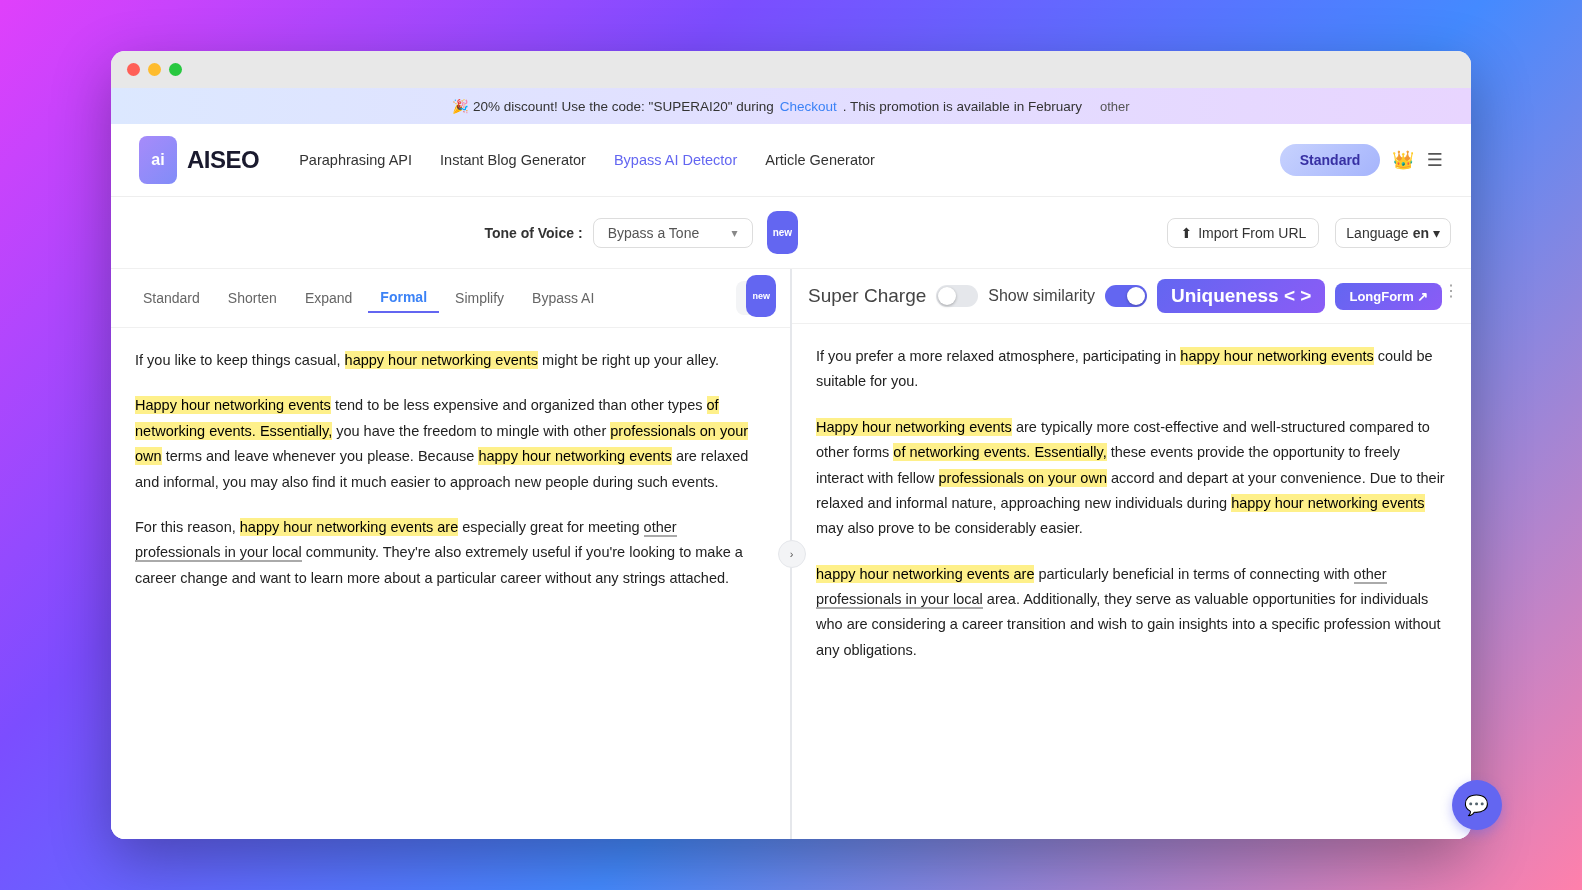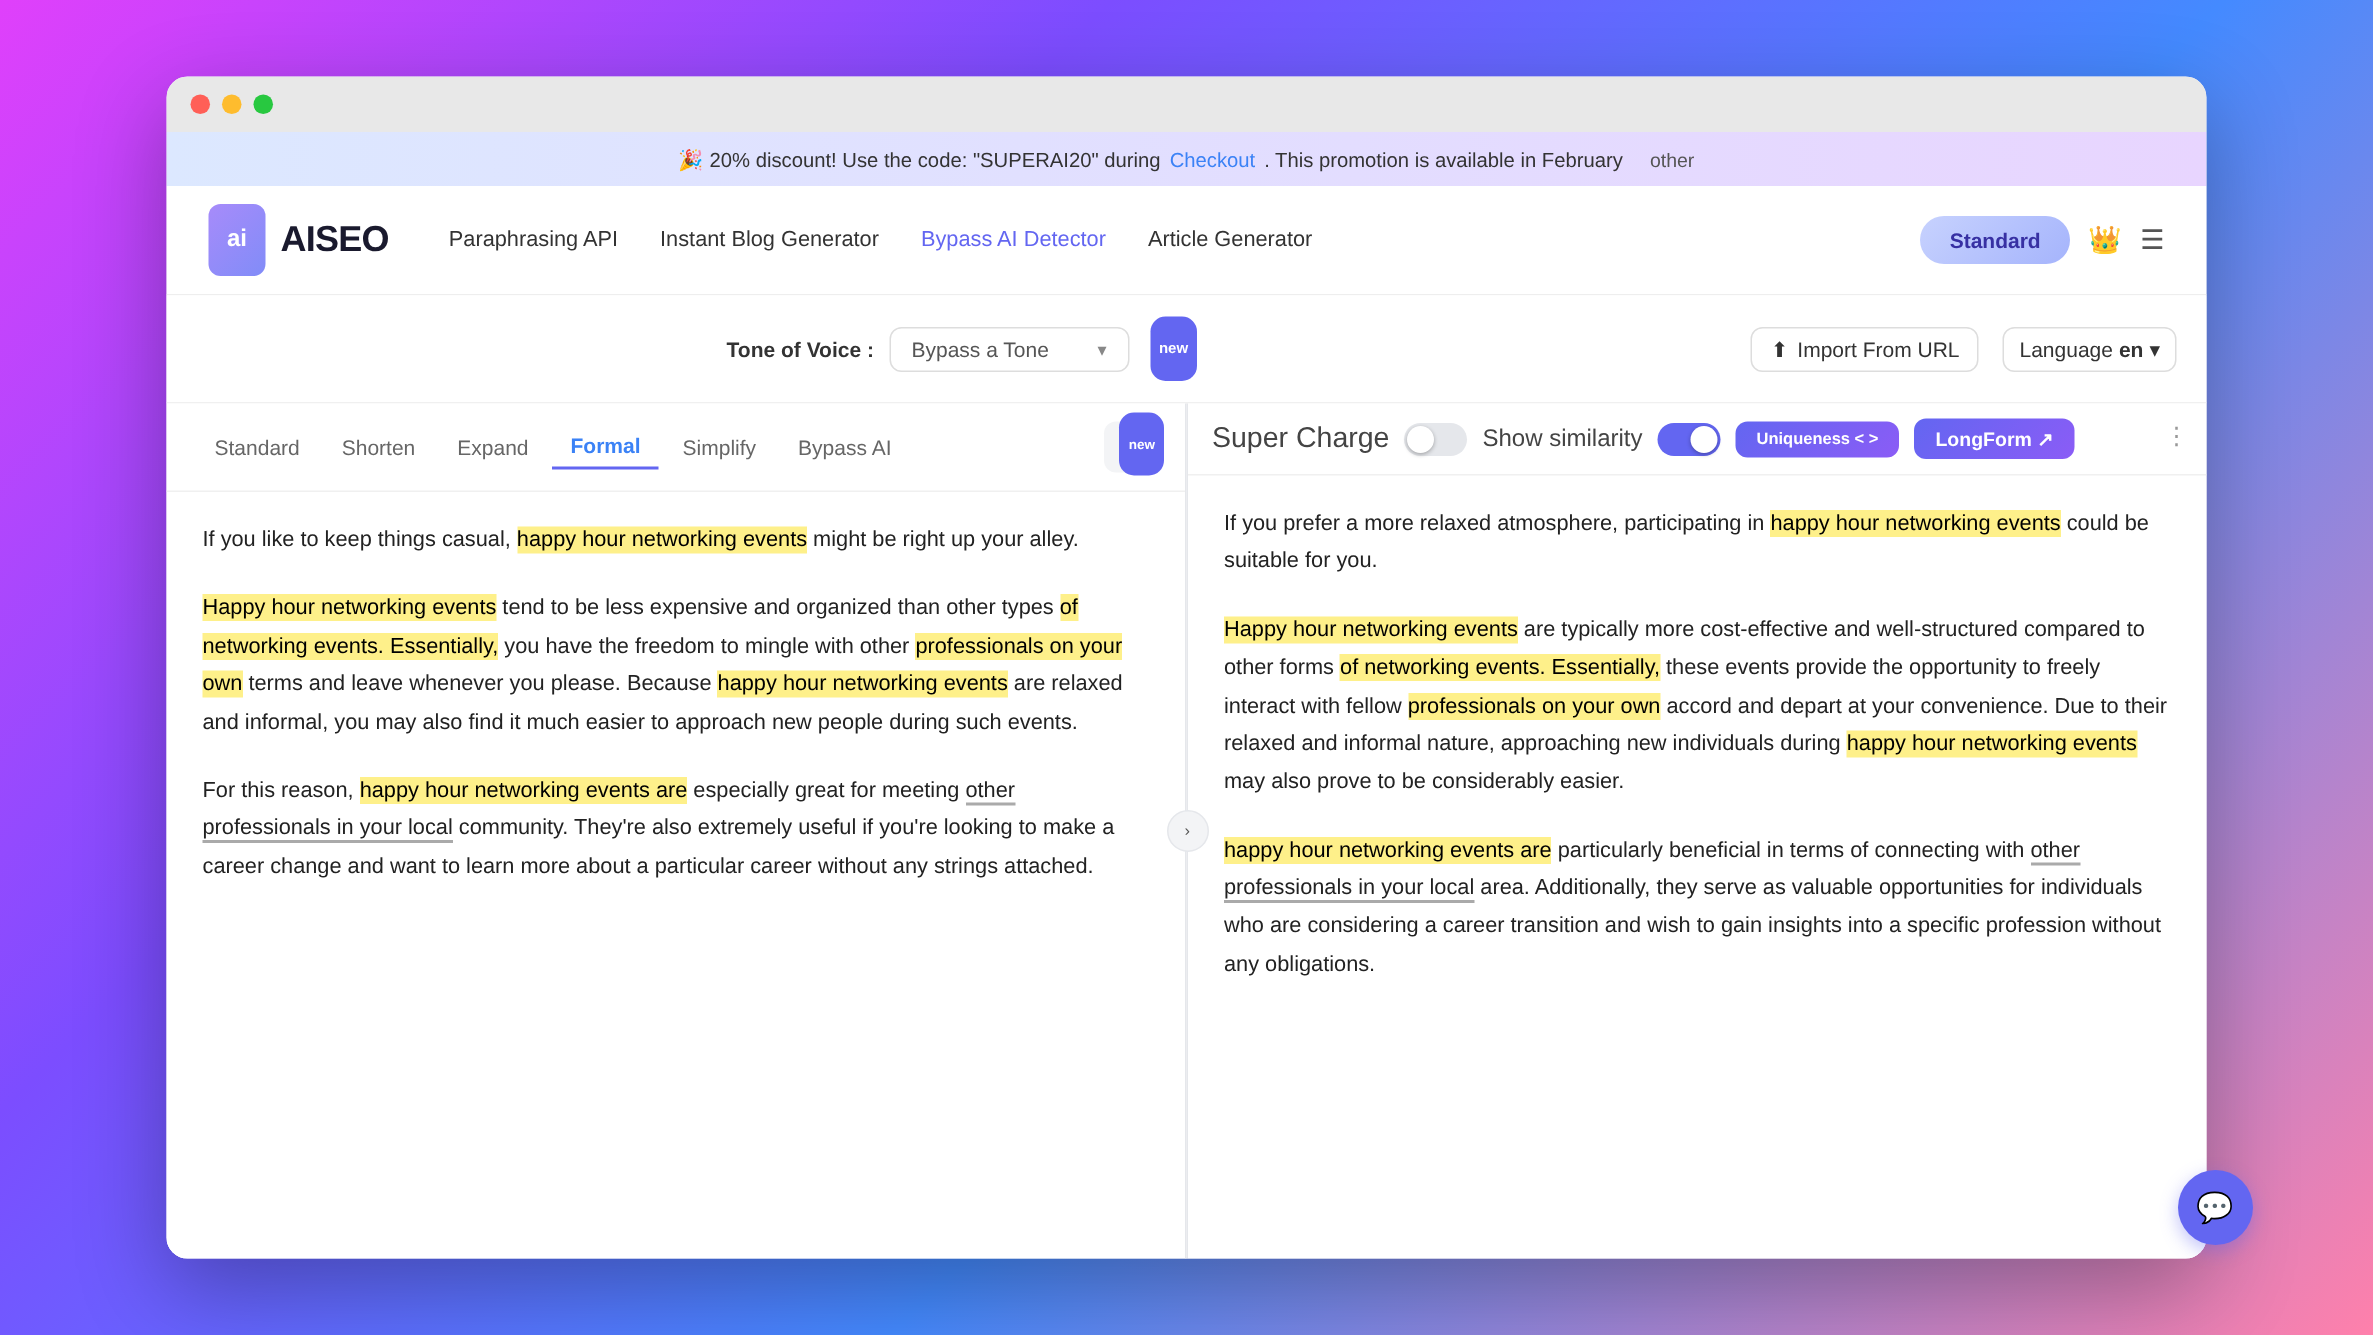--- a/index.html
+++ b/index.html
@@ -271,21 +271,21 @@
       background: white;
       box-shadow: 0 1px 3px rgba(0,0,0,0.3);
     }
     .similarity-label { font-size: 16px; color: #444; font-weight: 500; }
     .uniqueness-btn {
       background: linear-gradient(135deg, #6366f1, #8b5cf6);
       color: white;
       border: none;
       padding: 6px 14px;
       border-radius: 8px;
-      font-size: 11px;
+      font-size: 19px;
       font-weight: 600;
       cursor: pointer;
       display: flex; align-items: center; gap: 4px;
     }
     .longform-btn {
       background: linear-gradient(135deg, #6366f1, #8b5cf6);
       color: white;
       border: none;
       padding: 6px 14px;
       border-radius: 8px;

